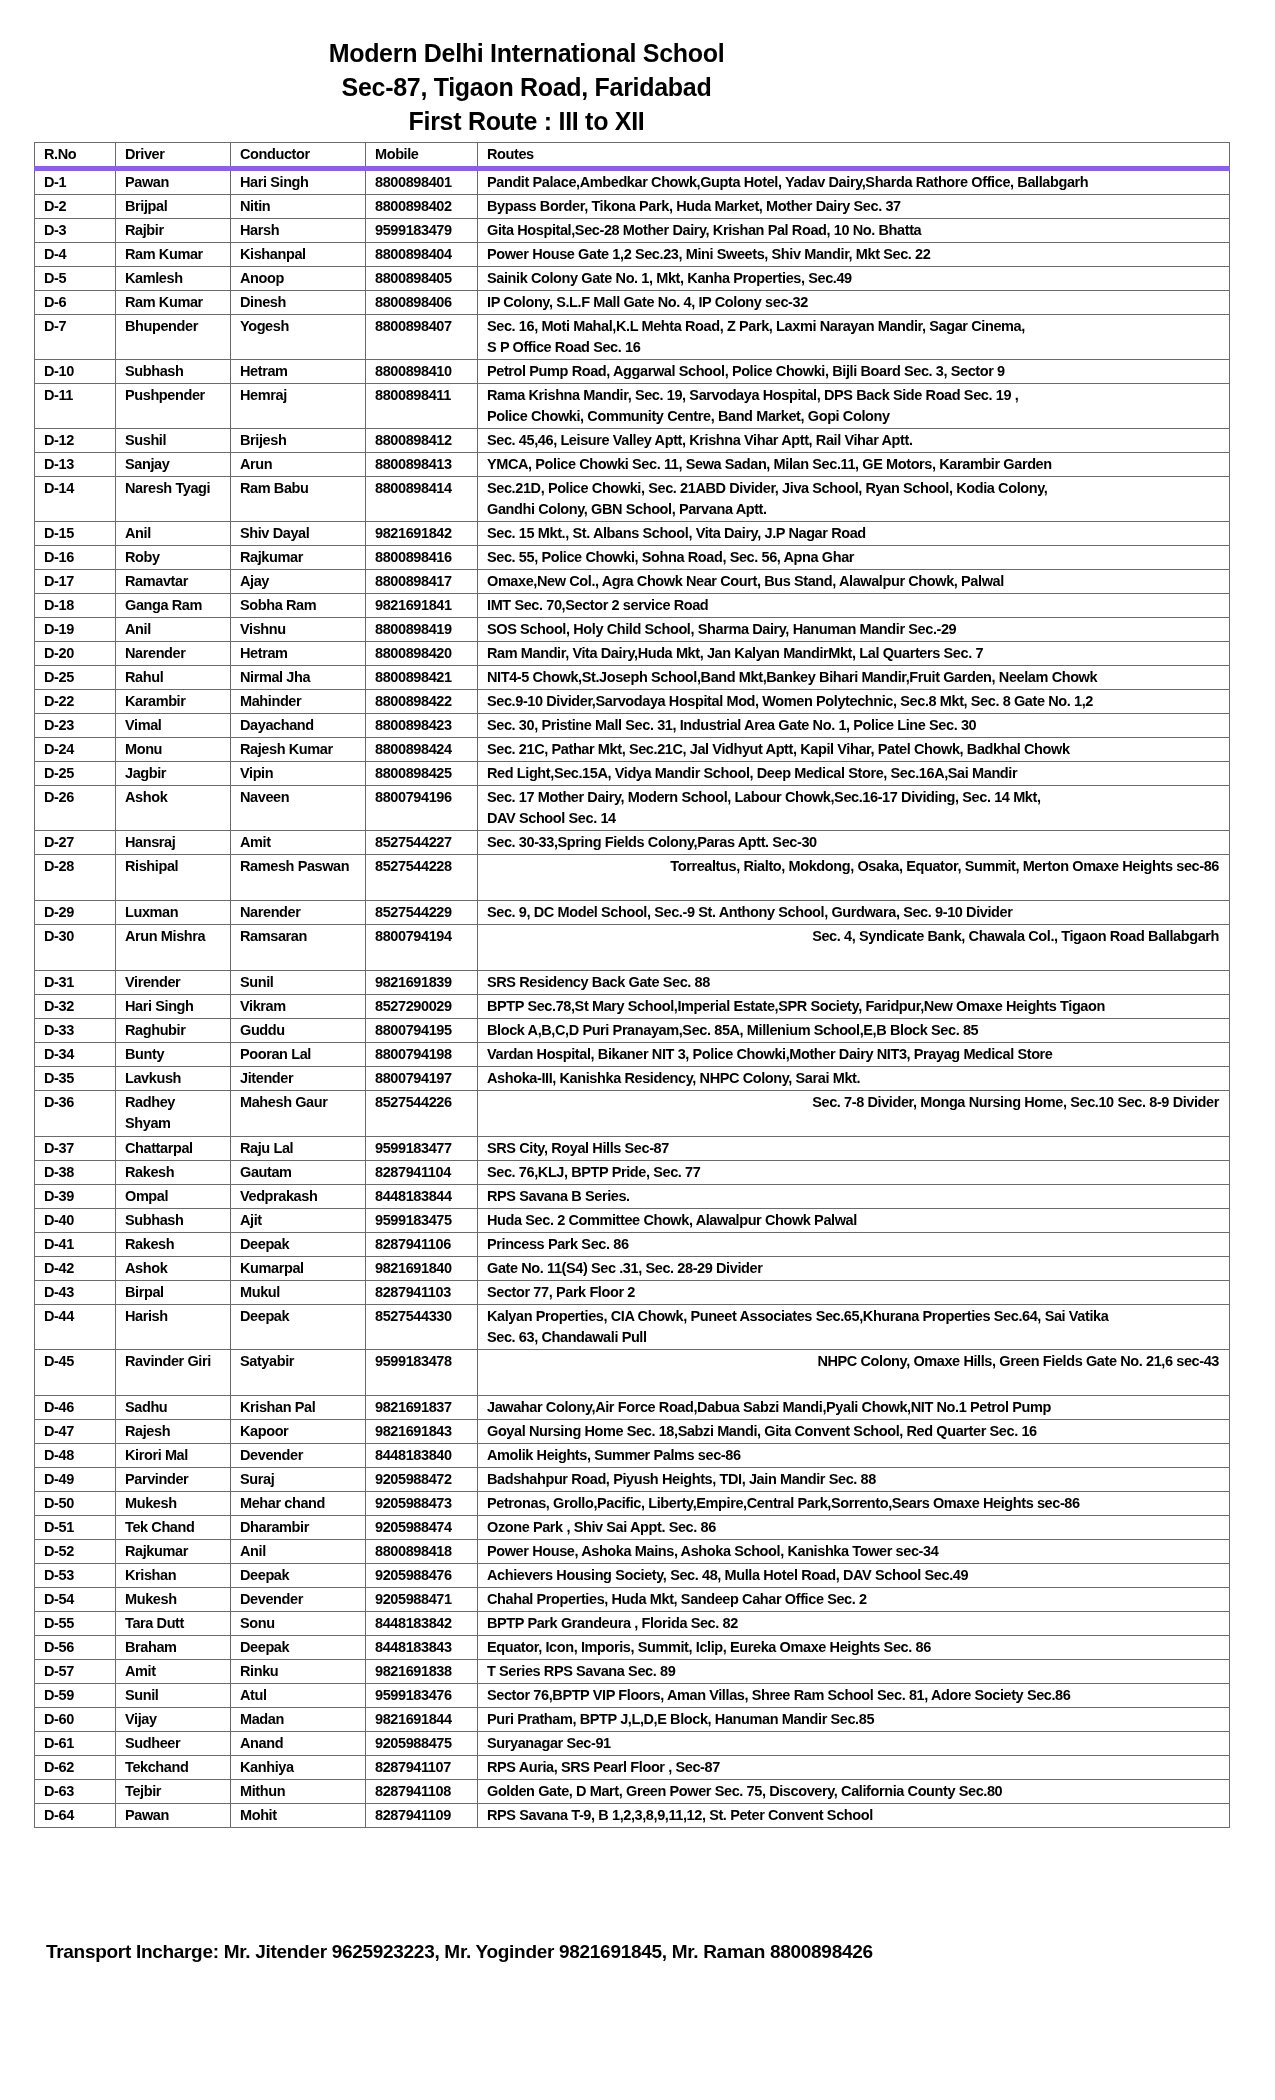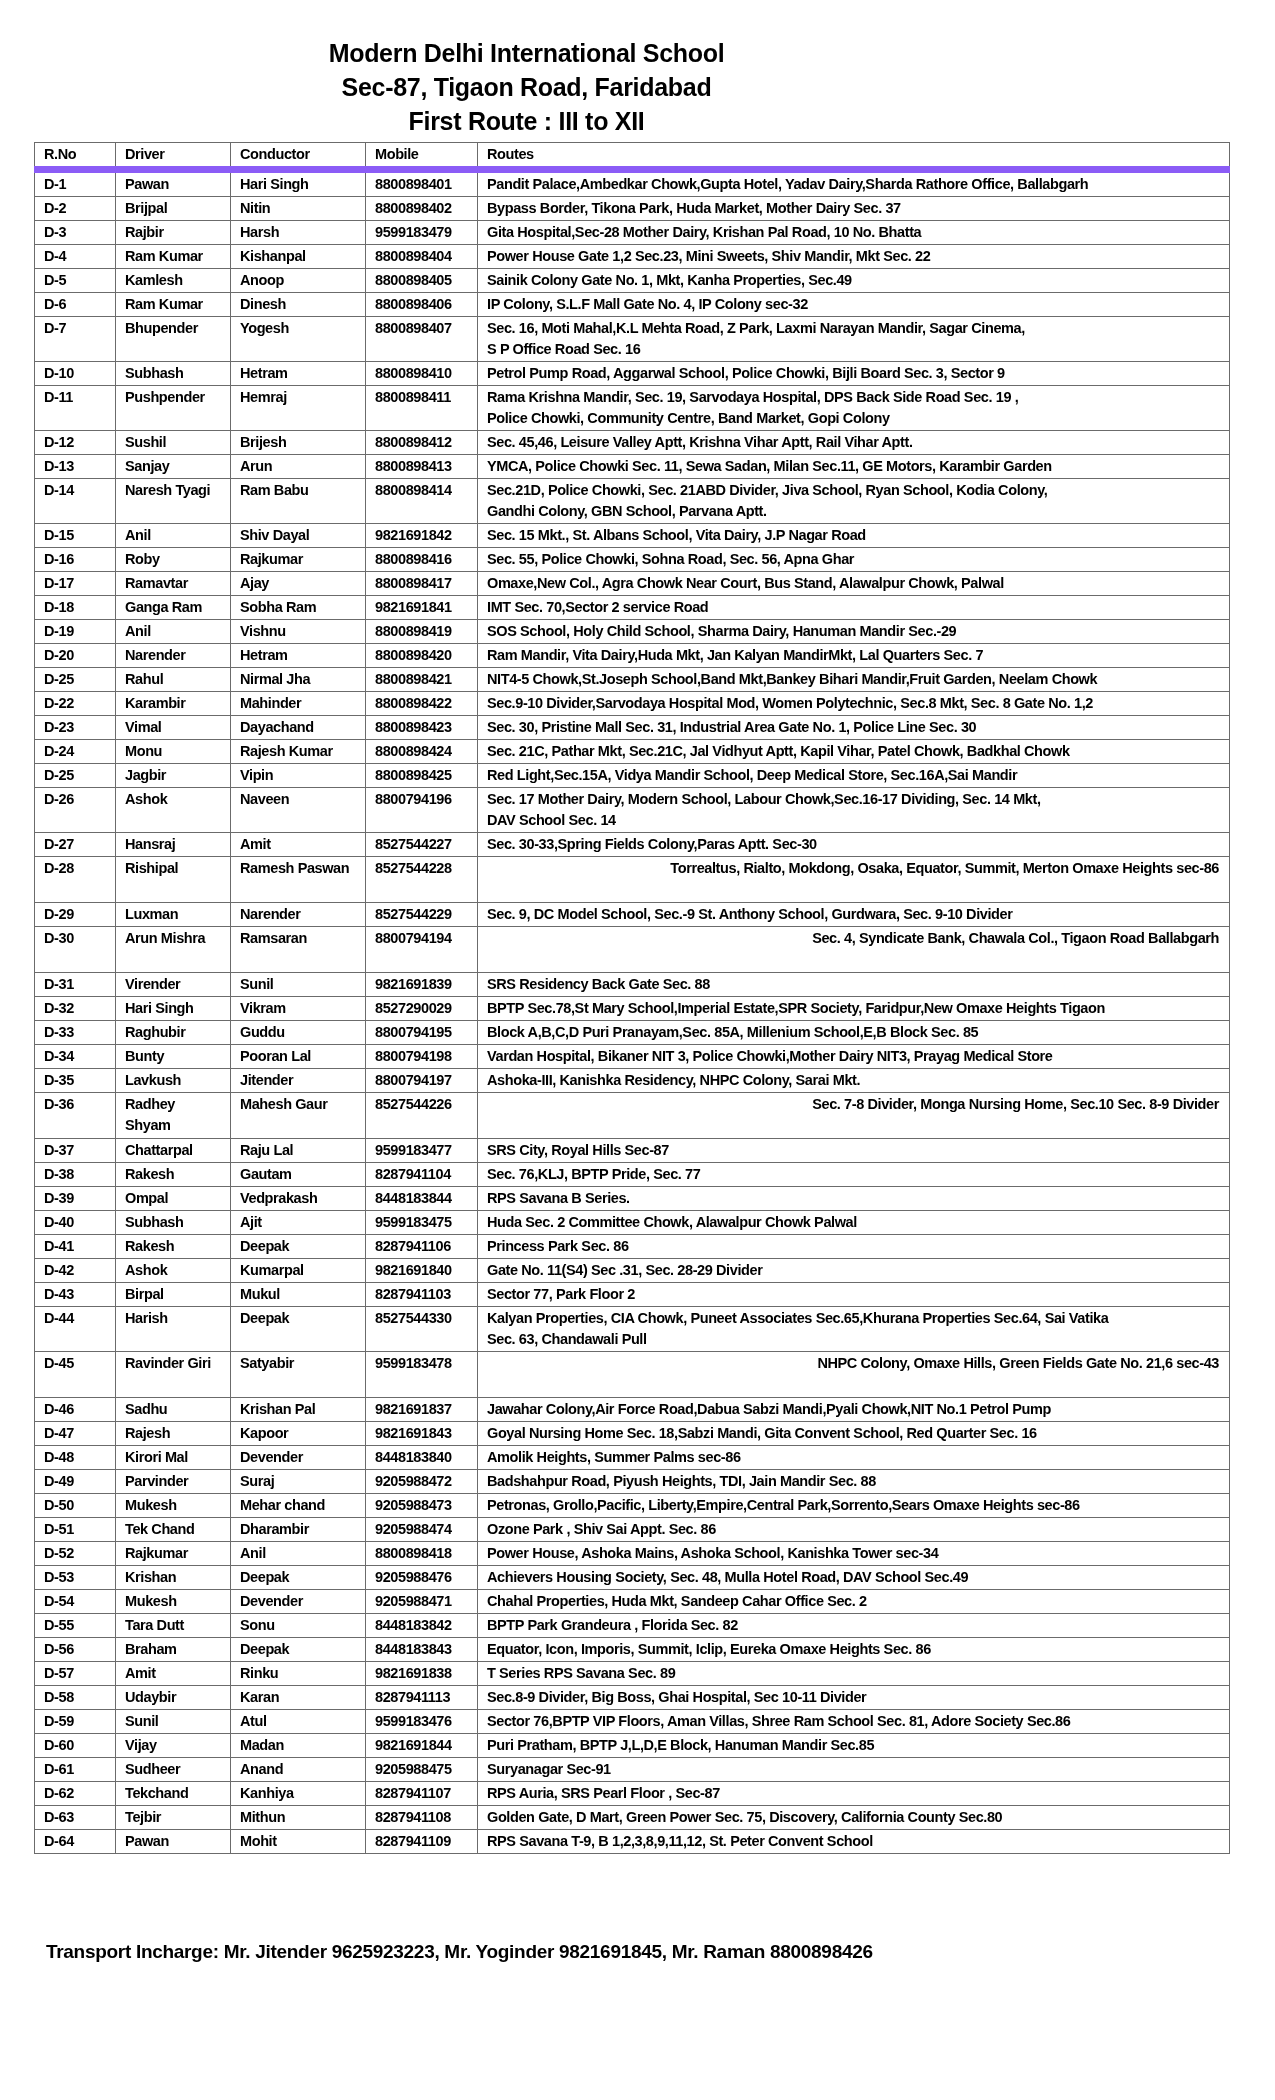--- a/index.html
+++ b/index.html
@@ -2,21 +2,21 @@
 <html><head>
 <meta charset="utf-8">
 <style>
   html, body { margin:0; padding:0; background:#ffffff; }
   body { width:1275px; height:2100px; position:relative; font-family:"Liberation Sans", sans-serif; color:#000; }
   .titles { position:absolute; top:36px; left:0; width:1053px; text-align:center; }
   .titles div { font-family:"Liberation Sans", sans-serif; font-weight:bold; font-size:25px; line-height:34px; letter-spacing:-0.3px; }
   table.routes { position:absolute; top:142px; left:34px; width:1195px; border-collapse:collapse; table-layout:fixed; }
   table.routes th, table.routes td { border:1.5px solid #6b6b6b; padding:1px 10px 1px 9px; font-size:14.5px; font-weight:bold; text-align:left; vertical-align:top; line-height:21px; letter-spacing:-0.4px; }
   table.routes th { font-weight:bold; }
-  table.routes thead tr { border-bottom:7px solid #8b5cf6;padding-left:18px; }
+  table.routes thead tr { border-bottom:5px solid #8b5cf6;padding-left:18px; }
   col.c1 { width:81px; } col.c2 { width:115px; } col.c3 { width:135px; } col.c4 { width:112px; } col.c5 { width:752px; }
   td.route { white-space:pre-line; }
   td.route.tall { height:43px;text-align:right; }
   .footer { position:absolute; left:46px; font-size:19px; font-weight:bold; letter-spacing:-0.3px; }
 </style>
 </head>
 <body>
 
 <div class="titles">
   <div>Modern Delhi International School</div>
@@ -426,27 +426,20 @@
         <td class="route">Equator, Icon, Imporis, Summit, Iclip, Eureka Omaxe Heights Sec. 86</td>
       </tr>
       <tr>
         <td>D-57</td>
         <td>Amit</td>
         <td>Rinku</td>
         <td>9821691838</td>
         <td class="route">T Series RPS Savana Sec. 89</td>
       </tr>
       <tr>
-        <td>D-58</td>
-        <td>Udaybir</td>
-        <td>Karan</td>
-        <td>8287941113</td>
-        <td class="route">Sec.8-9 Divider, Big Boss, Ghai Hospital, Sec 10-11 Divider</td>
-      </tr>
-      <tr>
         <td>D-59</td>
         <td>Sunil</td>
         <td>Atul</td>
         <td>9599183476</td>
         <td class="route">Sector 76,BPTP VIP Floors, Aman Villas, Shree Ram School Sec. 81, Adore Society Sec.86</td>
       </tr>
       <tr>
         <td>D-60</td>
         <td>Vijay</td>
         <td>Madan</td>

